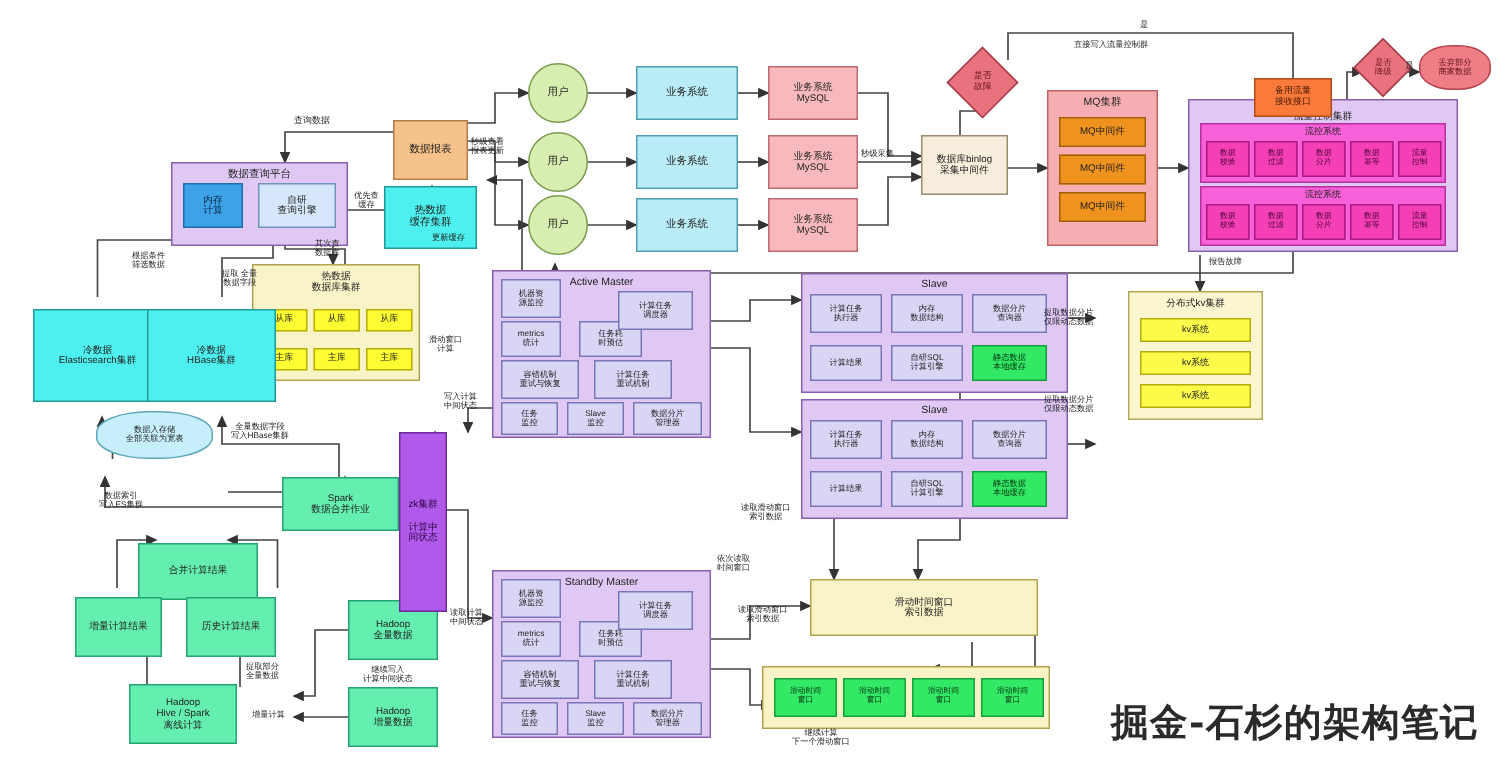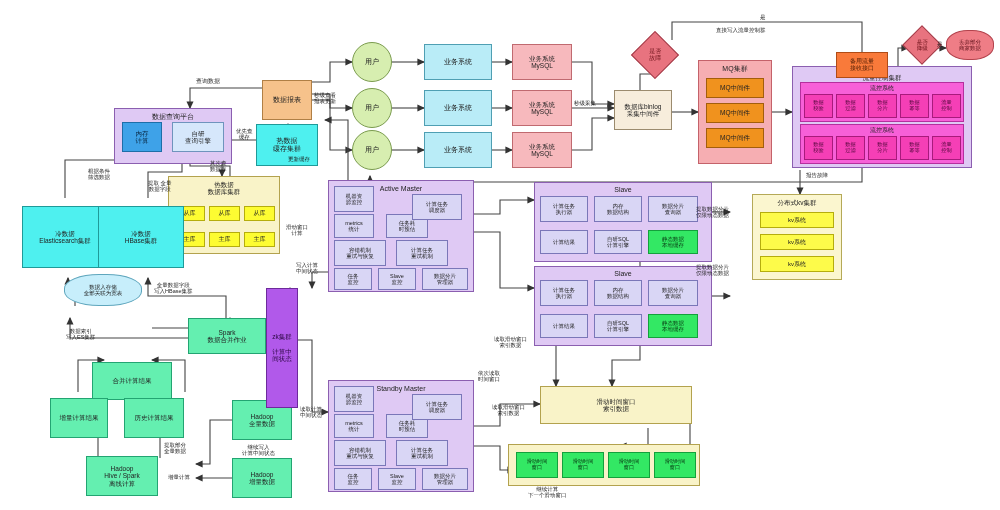--- a/index.html
+++ b/index.html
@@ -401,13 +401,14 @@
   <div class="lbl" style="left:168px;top:474px;font-size:5.5px;">增量计算</div>
   <div class="lbl" style="left:494px;top:336px;font-size:5.5px;">读取滑动窗口
 索引数据</div>
   <div class="lbl" style="left:478px;top:370px;font-size:5.5px;">依次读取
 时间窗口</div>
   <div class="lbl" style="left:492px;top:404px;font-size:5.5px;">读取滑动窗口
 索引数据</div>
   <div class="lbl" style="left:528px;top:486px;font-size:5.5px;">继续计算
 下一个滑动窗口</div>
 
+  <div class="wm">掘金-石杉的架构笔记</div>
 </div>
 
 </body></html>

